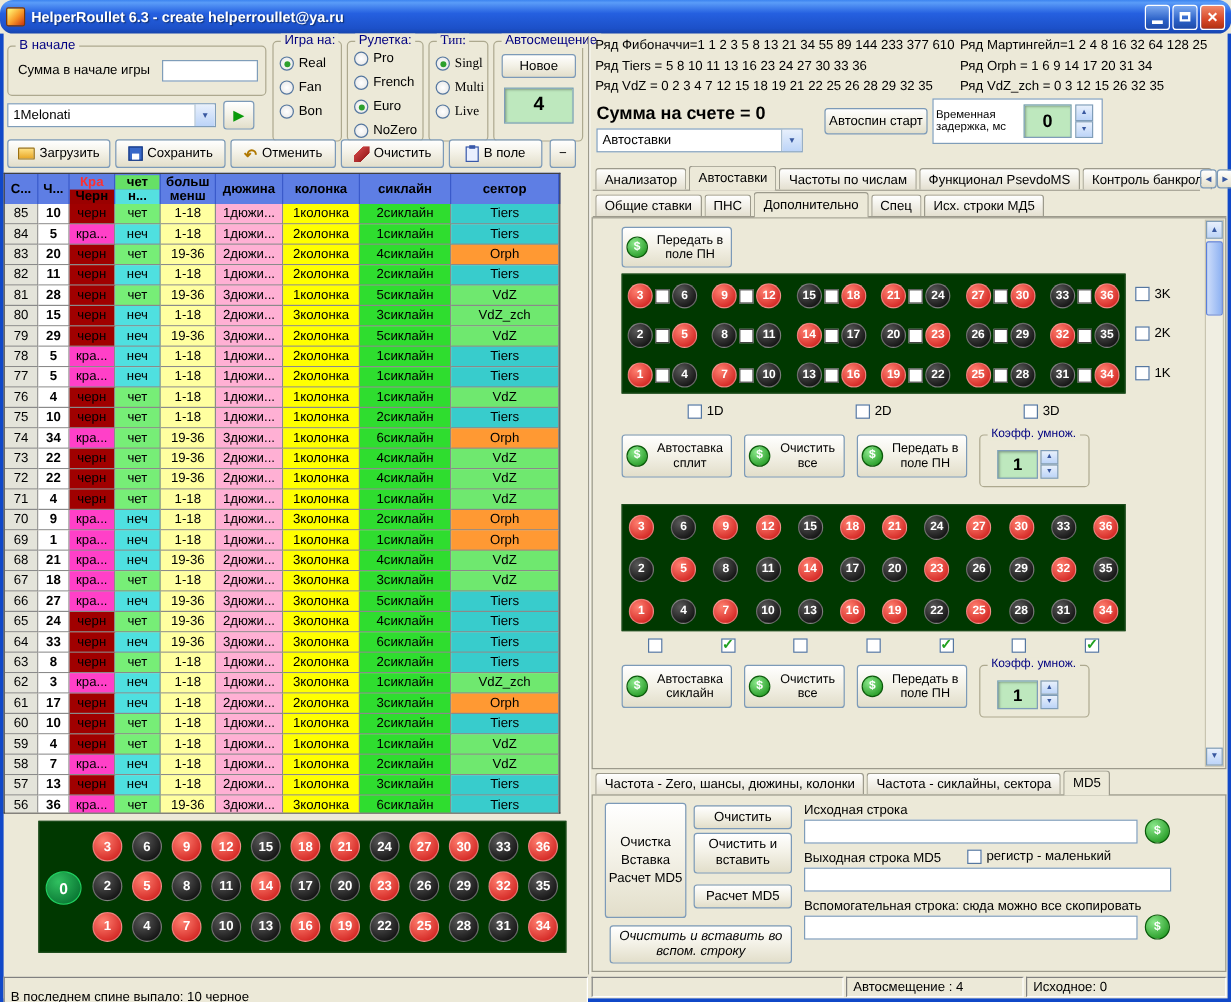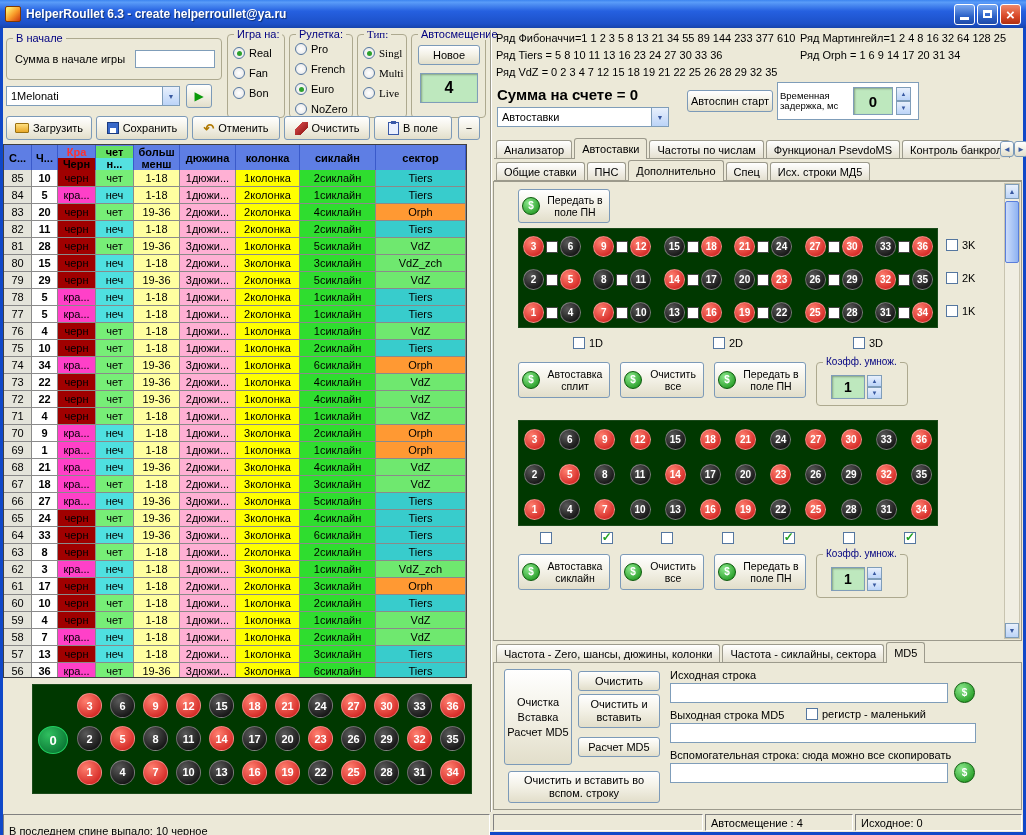--- a/index.html
+++ b/index.html
@@ -3,21 +3,21 @@
 <meta charset="utf-8">
 <style>
   * { margin:0; padding:0; box-sizing:border-box; }
   body { width:1026px; height:835px; font-family:"Liberation Sans", sans-serif; overflow:hidden; background:#ECE9D8; }
   .screen { position:relative; width:1026px; height:835px; background:#ECE9D8; font-size:11px; overflow:hidden; }
   .abs { position:absolute; }
 
   
   .titlebar { position:absolute; left:0; top:0; width:1026px; height:28px;
     background:linear-gradient(180deg,#3C84F0 0%,#5A9CF8 8%,#2560E0 40%,#1C50C8 85%,#1644AC 100%);
-    display:flex; align-items:center; padding:0 5px; }
+    display:flex; align-items:center; padding:0 5px;border-radius:11px; }
   .appicon { width:16px; height:16px; border-radius:2px; border:1px solid #803800;
     background:linear-gradient(135deg,#FFE868 15%,#F89828 55%,#D04010 95%); margin-right:5px; }
   .wtitle { color:#fff; font-weight:bold; font-size:12px; text-shadow:1px 1px 1px #103070; }
   .winbtns { margin-left:auto; display:flex; gap:2px; }
   .wbtn { width:21px; height:21px; border-radius:3px; border:1px solid #fff; display:flex; align-items:center; justify-content:center; color:#fff; }
   .wbtn.blue { background:linear-gradient(180deg,#7AA8F0,#2C62C8 60%,#1E4AA8); }
   .wbtn.red { background:linear-gradient(180deg,#F08868,#D84828 60%,#B03010); }
   .ico-min { width:9px; height:3px; background:#fff; margin-top:9px; }
   .ico-restore { width:9px; height:8px; border:2px solid #fff; border-top-width:3px; }
   .ico-close::after { content:"×"; font-size:15px; font-weight:bold; line-height:1; }
@@ -674,20 +674,21 @@
   <div class="statusf abs" style="left:3px;top:814px;width:487px;height:33px;">В последнем спине выпало: 10 черное</div>
 
   <div class="abs" style="left:490px;top:30px;width:2px;height:782px;border-left:1px solid #9C9A8C;border-right:1px solid #FFFFFF;"></div>
 
   <div class="series-grid" style="left:496px;top:32px;width:526px;height:52px;">
       <span class="series-line">Ряд Фибоначчи=1 1 2 3 5 8 13 21 34 55 89 144 233 377 610</span>
       <span class="series-line">Ряд Мартингейл=1 2 4 8 16 32 64 128 25</span>
       <span class="series-line">Ряд Tiers = 5 8 10 11 13 16 23 24 27 30 33 36</span>
       <span class="series-line">Ряд Orph = 1 6 9 14 17 20 31 34</span>
       <span class="series-line">Ряд VdZ = 0 2 3 4 7 12 15 18 19 21 22 25 26 28 29 32 35</span>
+      <span class="series-line">Ряд VdZ_zch = 0 3 12 15 26 32 35</span>
     </div>
 
   <span class="lbl" style="left:497px;top:86px;font-size:15px;font-weight:bold;">Сумма на счете = 0</span>
   <div class="btn" style="position:absolute;left:687px;top:90px;width:86px;height:22px;">Автоспин старт</div>
 
   <div class="tfield abs" style="left:777px;top:82px;width:142px;height:38px;display:flex;align-items:center;gap:3px;padding:2px;">
     <span style="font-size:9.5px;width:70px;line-height:1.1;">Временная задержка, мс</span>
     <span class="gfield" style="width:40px;height:28px;font-size:15px;">0</span>
     <span class="spinbtns" style="height:28px;">
       <span class="spinb up"></span>
@@ -969,21 +970,21 @@
 
   <div class="raised abs" style="left:493px;top:662px;width:529px;height:148px;">
     <div class="btn" style="position:absolute;left:10px;top:6px;width:68px;height:96px;flex-direction:column;gap:3px;">
       <span>Очистка</span>
       <span>Вставка</span>
       <span>Расчет MD5</span>
     </div>
     <div class="btn" style="position:absolute;left:84px;top:8px;width:82px;height:20px;">Очистить</div>
     <div class="btn" style="position:absolute;left:84px;top:31px;width:82px;height:34px;text-align:center;line-height:1.15;padding:2px;">Очистить и вставить</div>
     <div class="btn" style="position:absolute;left:84px;top:74px;width:82px;height:20px;">Расчет MD5</div>
-    <div class="btn" style="position:absolute;left:14px;top:108px;width:152px;height:32px;text-align:center;line-height:1.15;padding:2px;">Очистить и  вставить во вспом. строку</div>
+    <div class="btn" style="position:absolute;left:14px;top:108px;width:152px;height:32px;text-align:center;line-height:1.15;padding:2px;font-style:italic;">Очистить и  вставить во вспом. строку</div>
 
     <span class="lbl" style="left:176px;top:6px;">Исходная строка</span>
     <input class="tfield" style="position: absolute; left: 176px; top: 20px; width: 278px; height: 20px;" value="">
     <div class="coin" style="position:absolute;left:460px;top:19px;width:21px;height:21px;"></div>
 
     <span class="lbl" style="left:176px;top:46px;">Выходная строка MD5</span>
     <span class="abs" style="left:312px;top:45px;display:flex;align-items:center;gap:4px;">
       <span class="cb"></span>
       <span class="cb-label">регистр  - маленький</span>
     </span>

